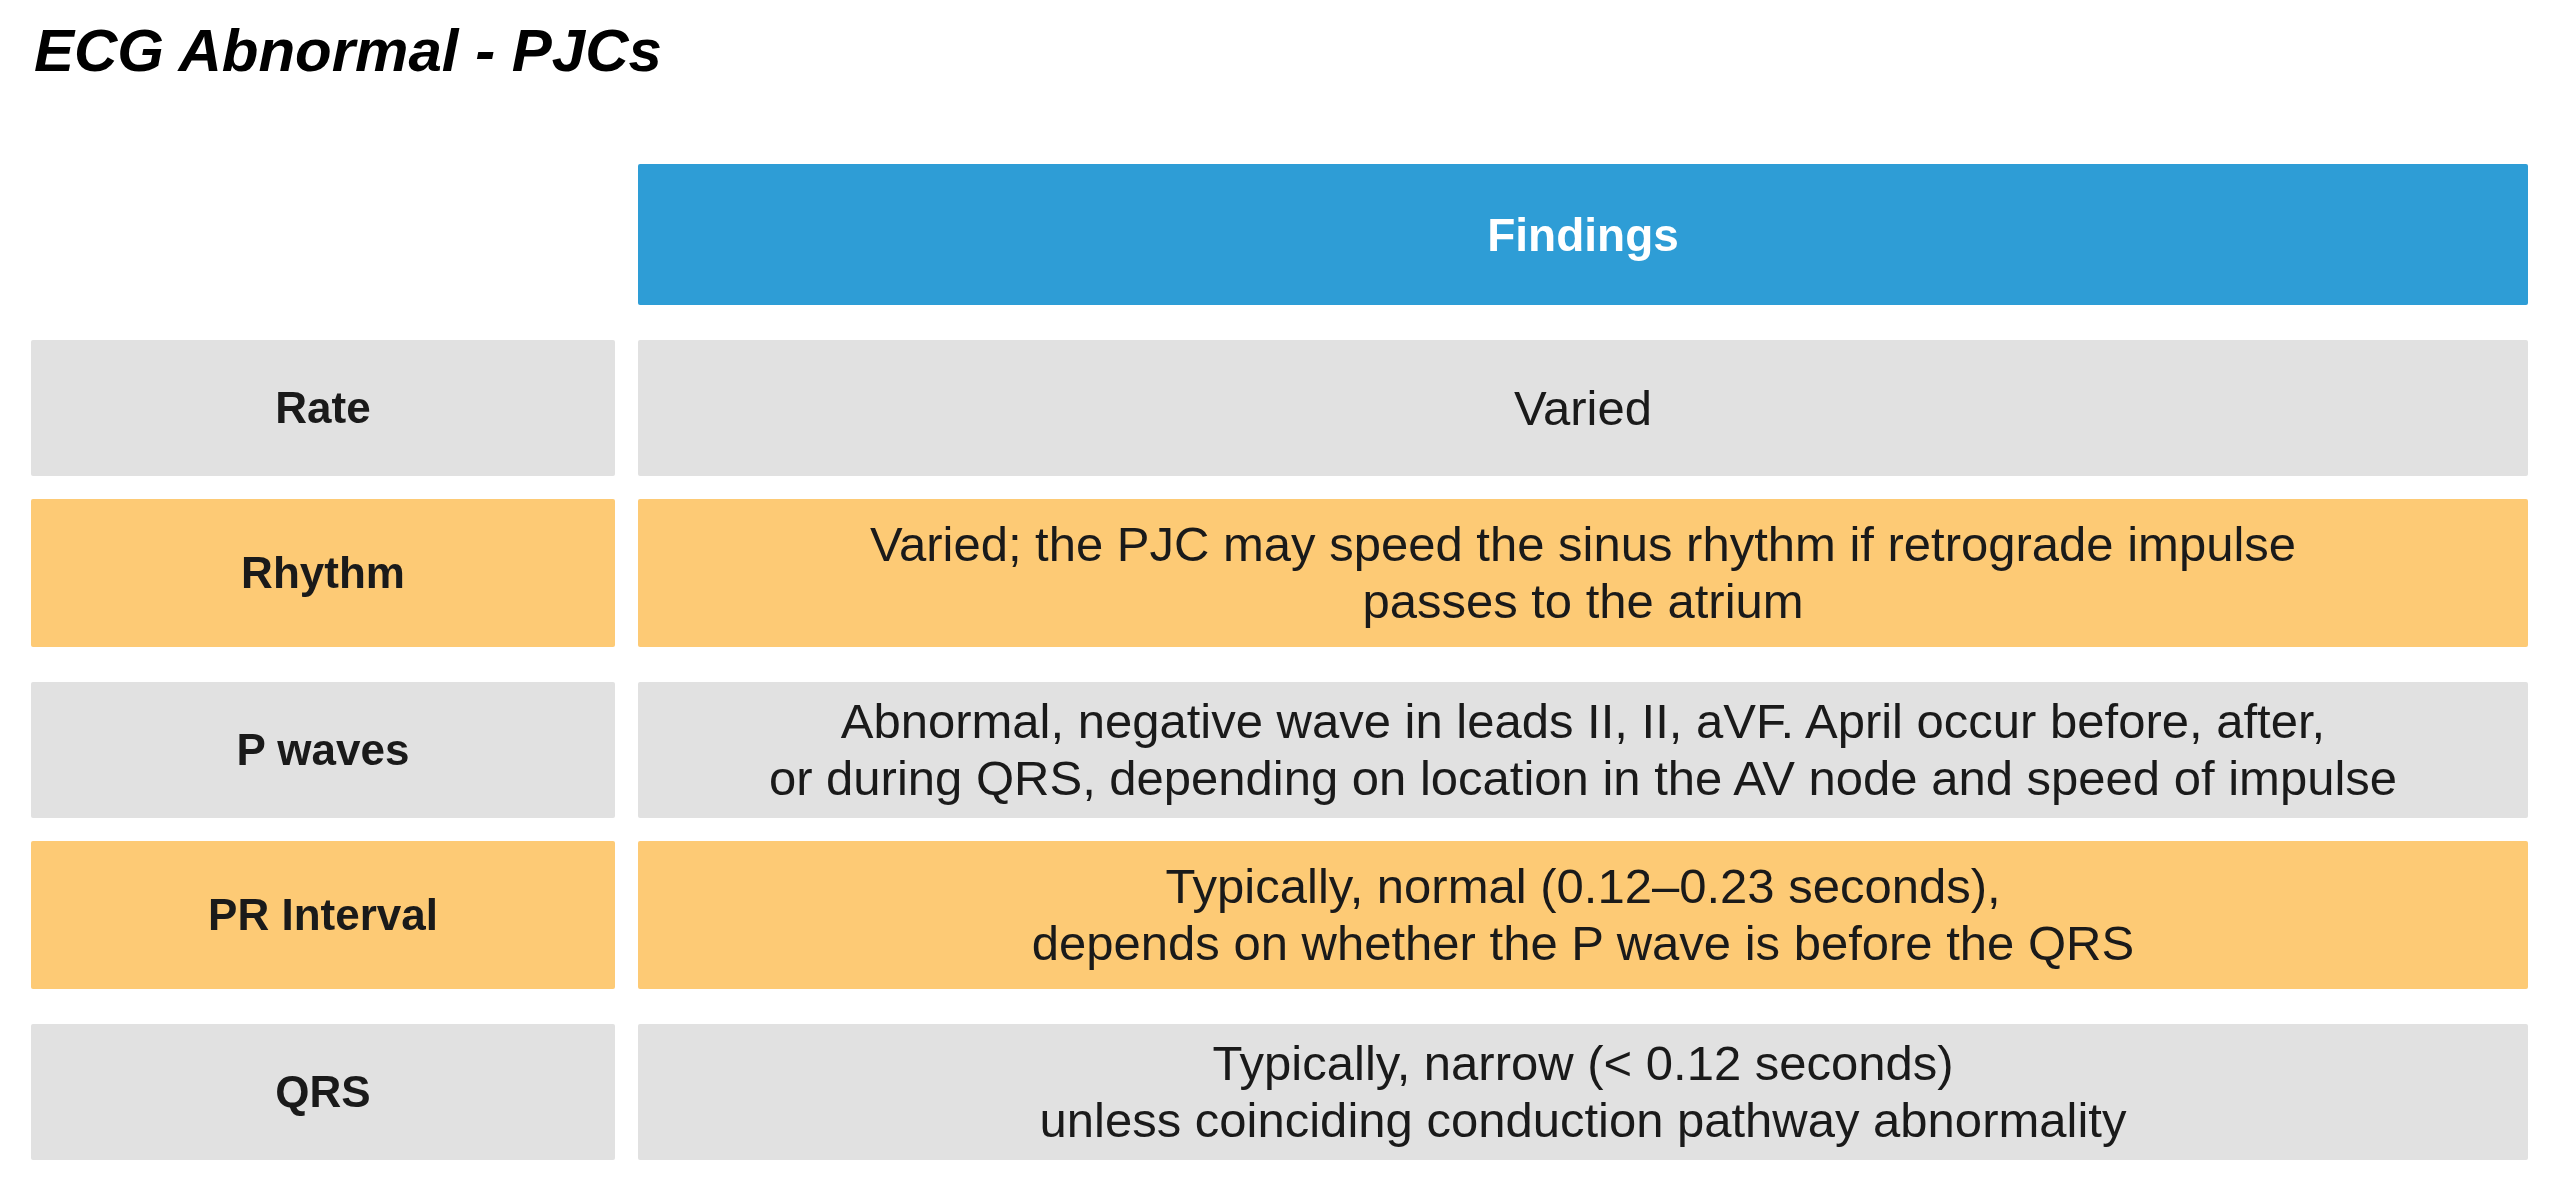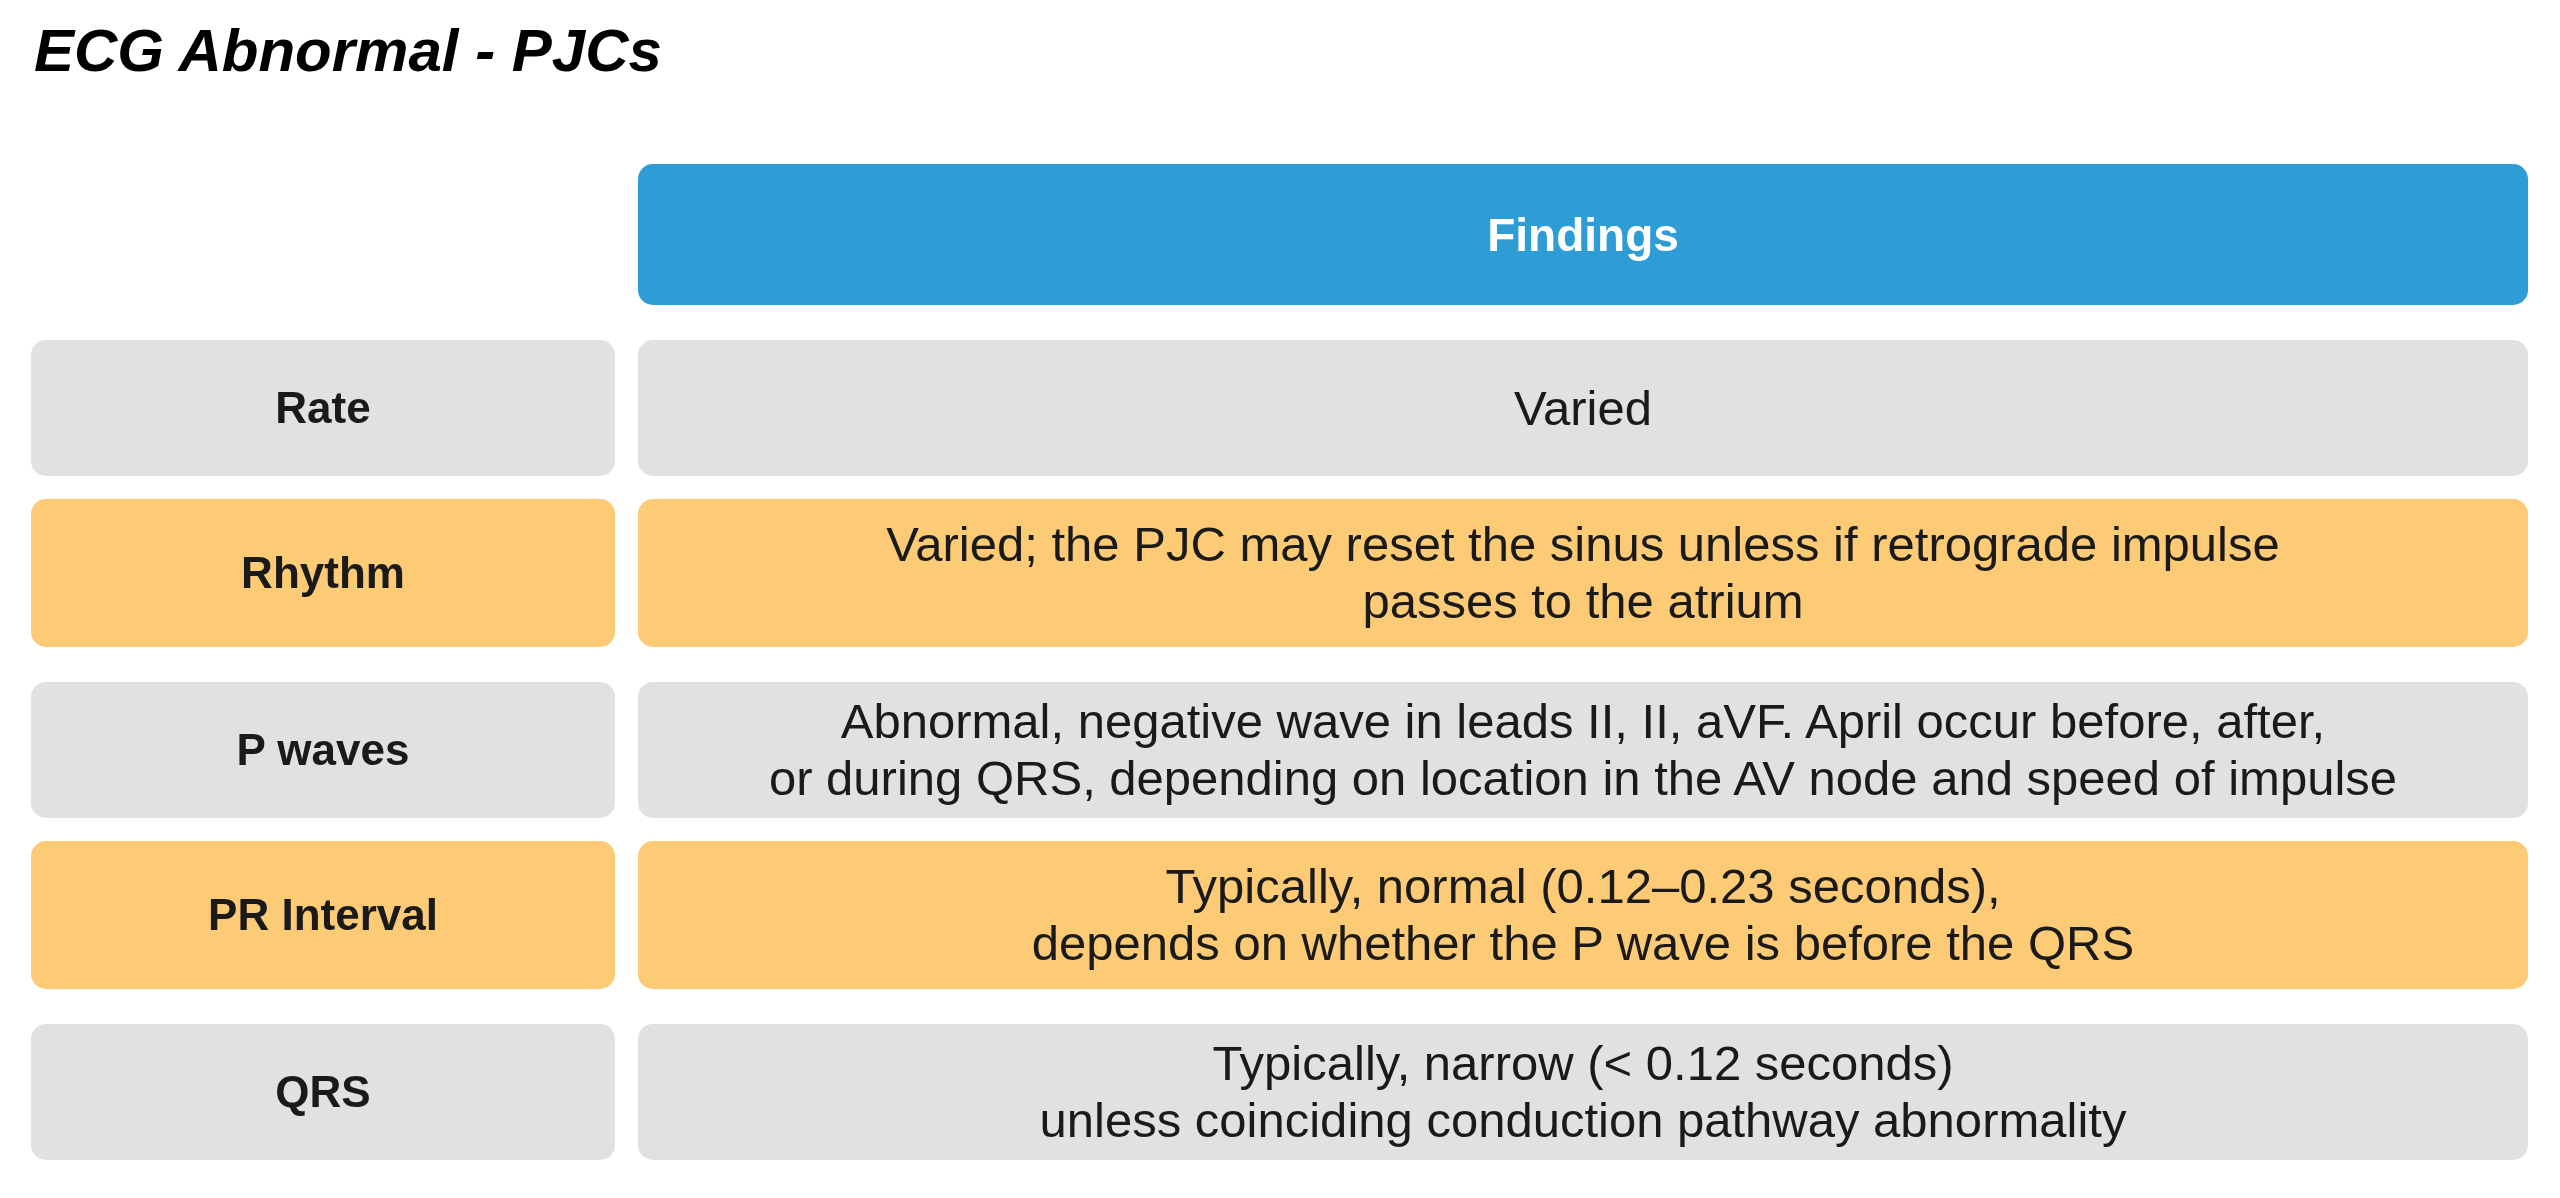--- a/index.html
+++ b/index.html
@@ -33,21 +33,21 @@
     top: 164px;
     display: grid;
     grid-template-columns: 584px 1890px;
     column-gap: 23px;
     grid-template-rows: 141px;
     grid-auto-rows: 148px;
     row-gap: 23px;
   }
 
   .cell {
-    border-radius: 15px;
+    border-radius: 2px;
     display: flex;
     align-items: center;
     justify-content: center;
     text-align: center;
     color: var(--body-text, #1a1a1a);
     padding: 0 40px;
     box-sizing: border-box;
   }
 
   .spacer { background: transparent; }
@@ -82,21 +82,21 @@
   <h1 class="title">ECG Abnormal - PJCs</h1>
 
   <div class="grid">
     <div class="spacer"></div>
     <div class="cell header-cell">Findings</div>
 
   <div class="cell label-cell tone-gray">Rate</div>
   <div class="cell finding-cell tone-gray">Varied</div>
 
   <div class="cell label-cell tone-orange">Rhythm</div>
-  <div class="cell finding-cell tone-orange">Varied; the PJC may reset the sinus unless if retrograde impulse
+  <div class="cell finding-cell tone-orange">Varied; the PJC may speed the sinus rhythm if retrograde impulse
 passes to the atrium</div>
 
   <div class="cell label-cell tone-gray">P waves</div>
   <div class="cell finding-cell tone-gray">Abnormal, negative wave in leads II, II, aVF. April occur before, after,
 or during QRS, depending on location in the AV node and speed of impulse</div>
 
   <div class="cell label-cell tone-orange">PR Interval</div>
   <div class="cell finding-cell tone-orange">Typically, normal (0.12–0.23 seconds),
 depends on whether the P wave is before the QRS</div>
 

